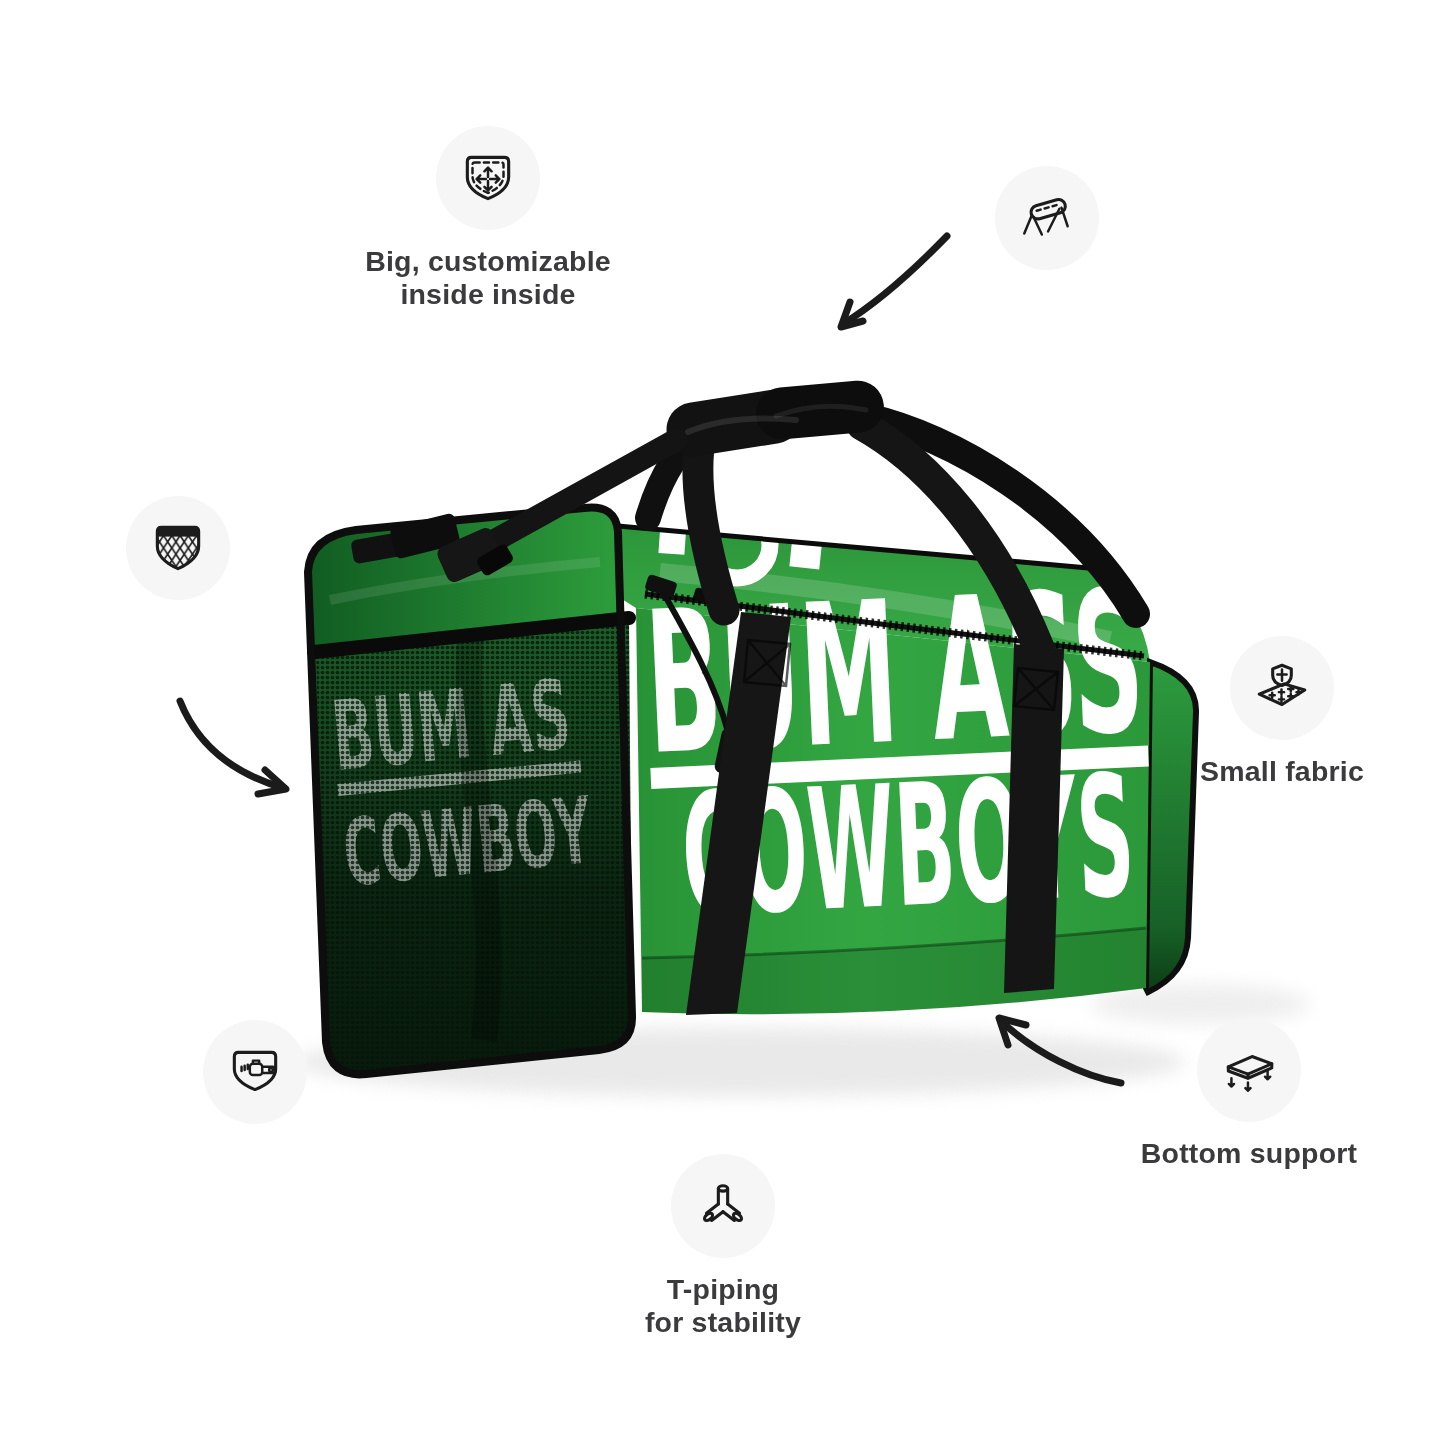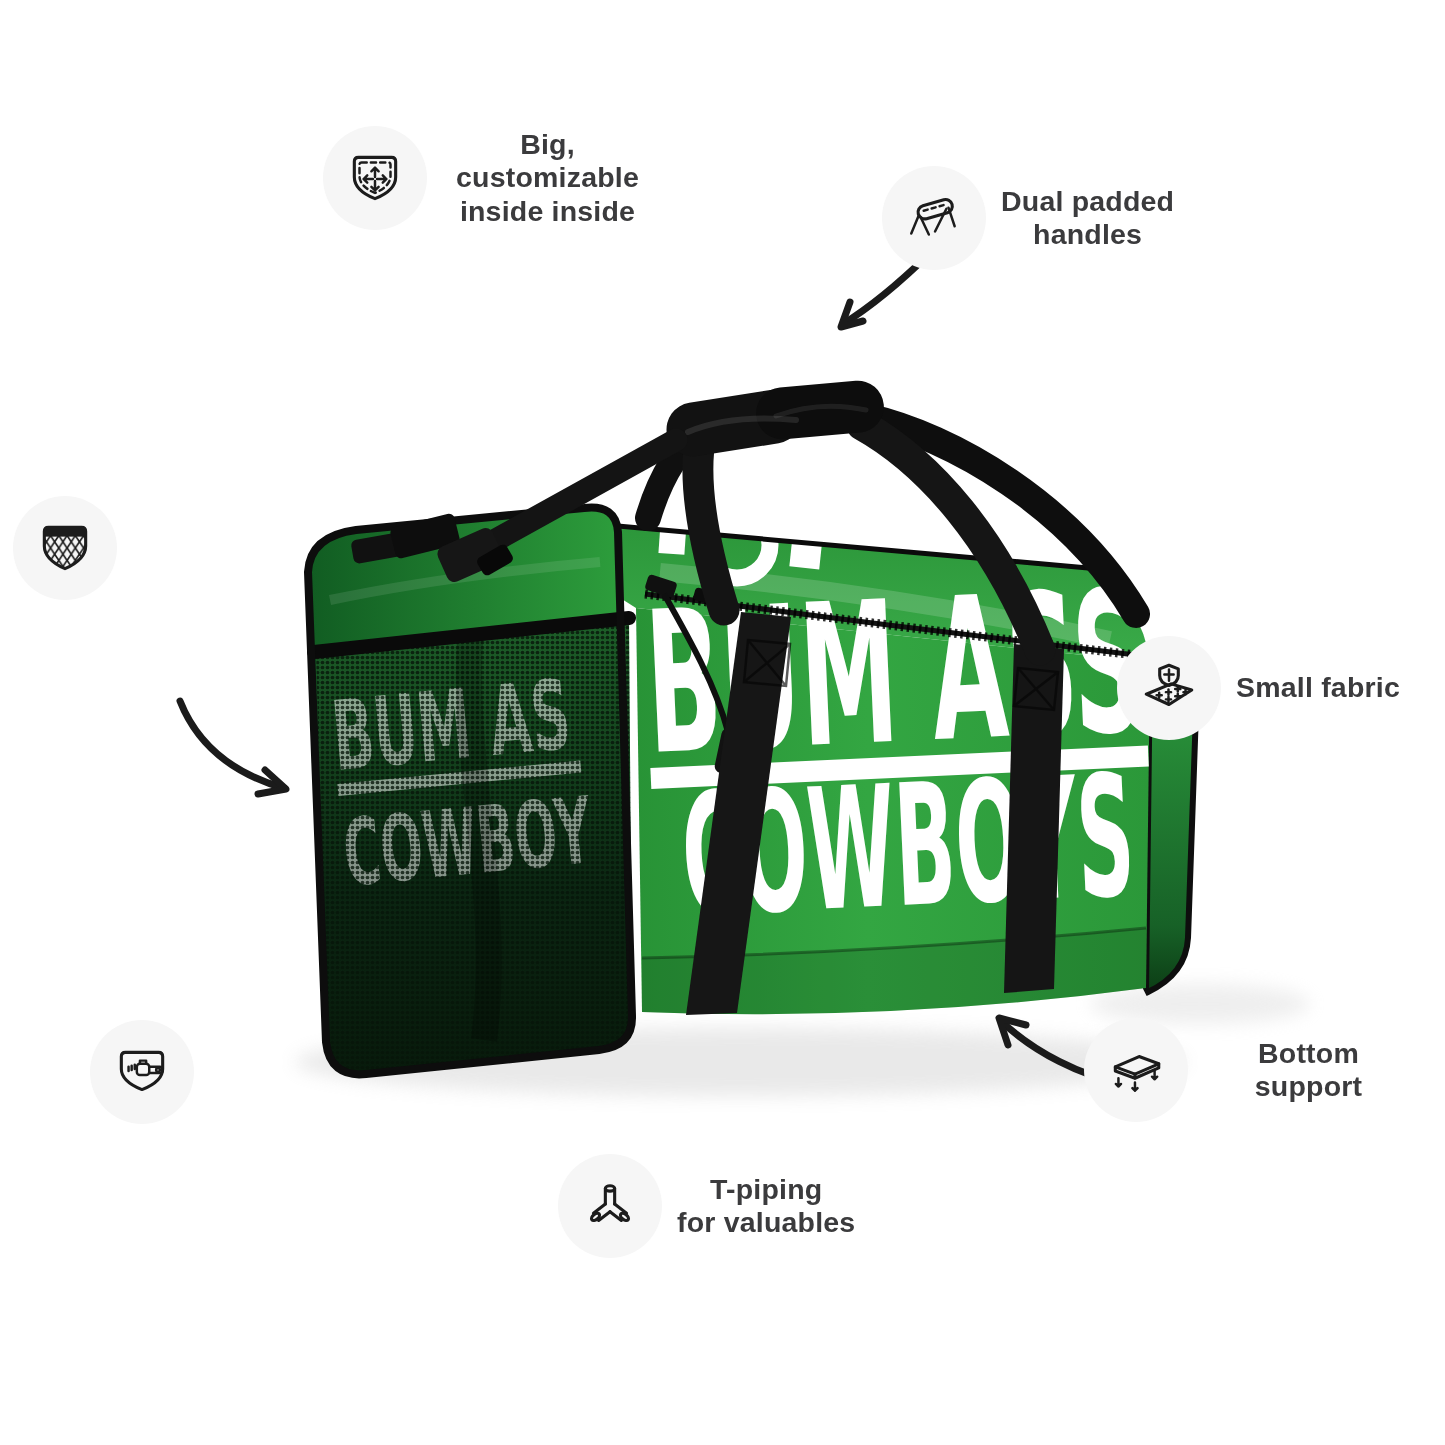--- a/index.html
+++ b/index.html
@@ -2,21 +2,21 @@
 <html><head>
 <meta charset="utf-8">
 <style>
   html,body{margin:0;padding:0;}
   body{
     width:1445px;height:1445px;position:relative;overflow:hidden;
     background:#ffffff;font-family:"Liberation Sans",sans-serif;
   }
   .scene{position:absolute;left:0;top:0;width:1445px;height:1445px;}
   .callout{
-    position:absolute;width:330px;display:flex;flex-direction:row;
+    position:absolute;width:330px;display:flex;flex-direction:column;
     align-items:center;gap:15px;
   }
   .icon-circle{
     width:104px;height:104px;border-radius:50%;background:#f6f6f6;
     display:flex;align-items:center;justify-content:center;flex:0 0 auto;
   }
   .icon-circle svg{width:62px;height:62px;}
   .ic{stroke:#1c1c1c;stroke-width:3;fill:none;stroke-linecap:round;stroke-linejoin:round;}
   .ic-thin{stroke:#1c1c1c;stroke-width:2.4;fill:none;stroke-linecap:round;stroke-linejoin:round;}
   .label{
@@ -194,24 +194,20 @@
       <rect class="ic" x="14" y="15" width="34" height="13" rx="6.5" transform="rotate(-16 31 21)"></rect>
       <path class="ic-thin" d="M20,23 L41,17" stroke-dasharray="4 4"></path>
       <g class="ic-thin">
         <path d="M15,28 L8,45"></path>
         <path d="M17,29 L25,46"></path>
         <path d="M44,20 L50,38"></path>
         <path d="M42,21 L31,43"></path>
       </g>
     </svg>
   </div>
-  <div class="label">
-    <div>Dual padded</div>
-    <div>handles</div>
-  </div>
 </div>
 
 <div class="callout" style="left:13px;top:496px">
   <div class="icon-circle">
     <svg viewBox="0 0 60 60">
       <defs>
         <pattern id="iconMesh" width="8" height="12" patternUnits="userSpaceOnUse">
           <path d="M4,0 L8,6 L4,12 L0,6 Z" fill="none" stroke="#1c1c1c" stroke-width="1.6"></path>
         </pattern>
         <clipPath id="iconPocketClip">
@@ -272,21 +268,21 @@
         <path d="M25.5,13 V28 M34.5,13 V28"></path>
         <path d="M25.5,28 L14,37 M30,35.5 L19,44"></path>
         <ellipse cx="16" cy="40.5" rx="4.5" ry="2.6" transform="rotate(-38 16 40.5)"></ellipse>
         <path d="M34.5,28 L46,37 M30,35.5 L41,44"></path>
         <ellipse cx="44" cy="40.5" rx="4.5" ry="2.6" transform="rotate(38 44 40.5)"></ellipse>
       </g>
     </svg>
   </div>
   <div class="label">
     <div>T-piping</div>
-    <div>for valuables</div>
+    <div>for stability</div>
   </div>
 </div>
 
 <div class="callout" style="left:1084px;top:1018px">
   <div class="icon-circle">
     <svg viewBox="0 0 60 60">
       <path class="ic" d="M10,27 L33,17 L52,24 L29,34 Z"></path>
       <path class="ic" d="M10,27 V31 L29,38 V34 M52,24 V28 L29,38"></path>
       <g class="ic-thin">
         <path d="M13,38 V46 M10.5,43.5 L13,46 L15.5,43.5"></path>

